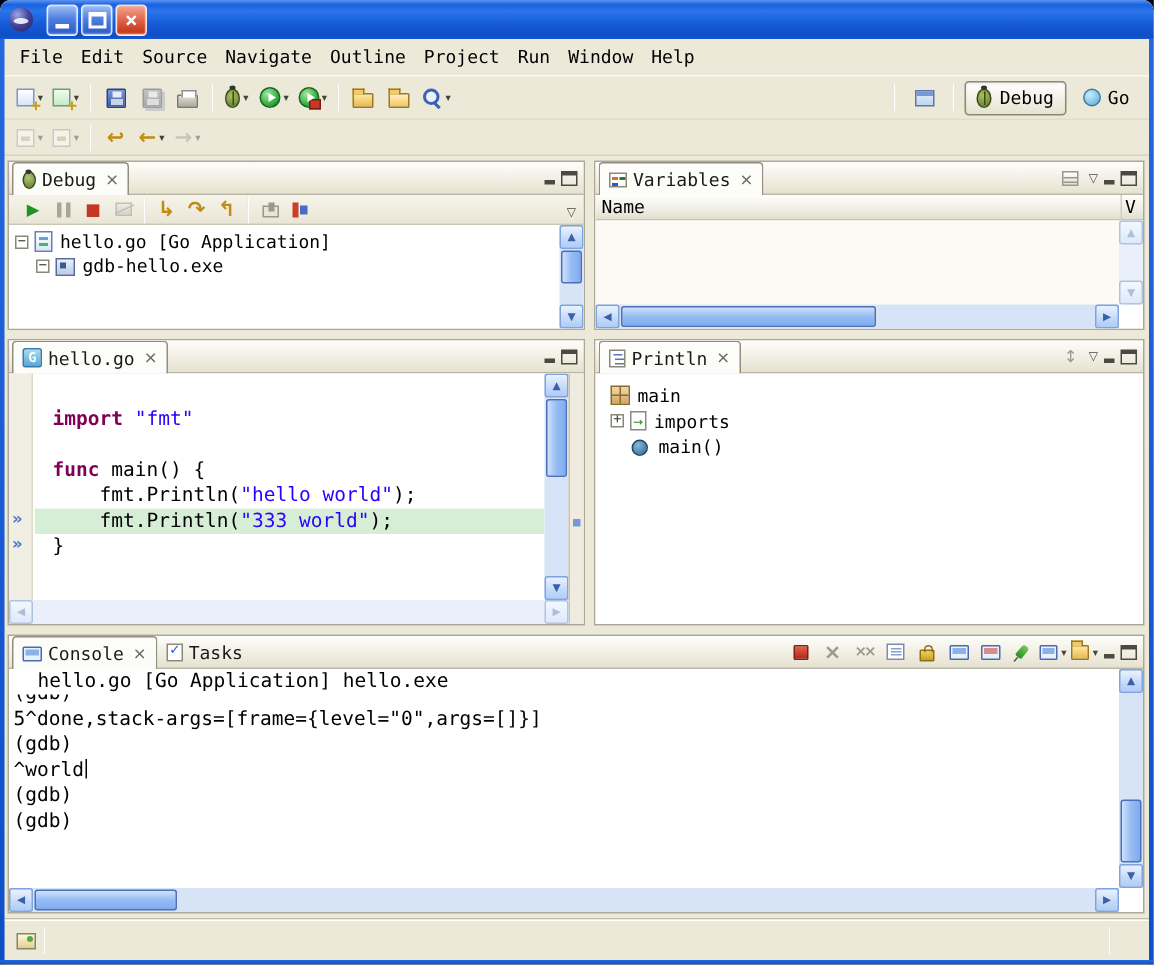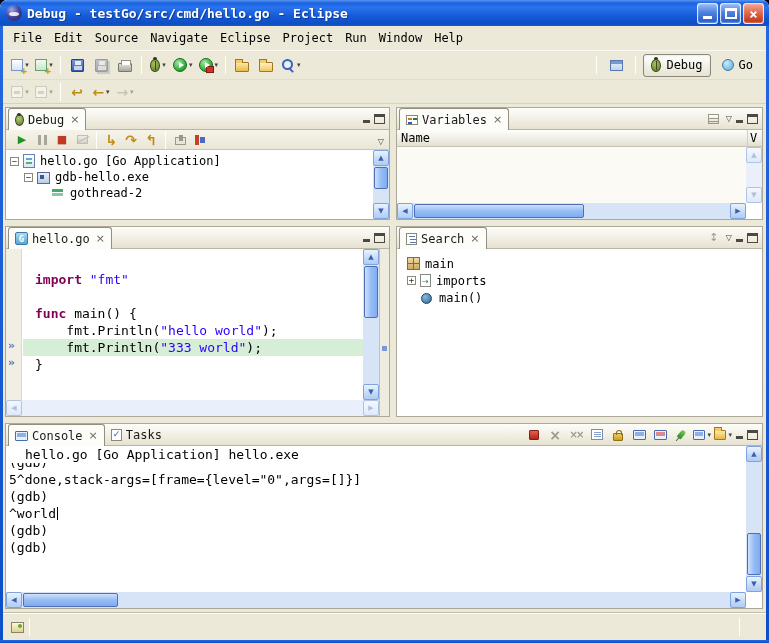--- a/index.html
+++ b/index.html
@@ -188,21 +188,20 @@
 .sb-endcell{width:26px;height:100%;flex:none}
 .xx{letter-spacing:-2px;font-size:10px;font-weight:bold}
 </style>
 </head>
 <body>
 
 <div class="win">
 
   <div class="titlebar">
     <span class="app-icon"></span>
-    <span class="title-text">Debug - testGo/src/cmd/hello.go - Eclipse</span>
     <span class="winbtns">
       <span class="wbtn">
           <i class="wmin"></i>
         </span>
       <span class="wbtn">
           <i class="wmax"></i>
         </span>
       <span class="wbtn wclose">
           <span class="wx">×</span>
         </span>
@@ -211,21 +210,21 @@
 
   <div class="frame l"></div>
   <div class="frame r"></div>
   <div class="frame b"></div>
 
   <div class="menubar">
       <span class="menu-item">File</span>
       <span class="menu-item">Edit</span>
       <span class="menu-item">Source</span>
       <span class="menu-item">Navigate</span>
-      <span class="menu-item">Eclipse</span>
+      <span class="menu-item">Outline</span>
       <span class="menu-item">Project</span>
       <span class="menu-item">Run</span>
       <span class="menu-item">Window</span>
       <span class="menu-item">Help</span>
     </div>
 
   <div class="toolbar t1">
     <span class="tbtn">
         <span class="ic-new"></span>
         <i class="chev">▾</i>
@@ -356,25 +355,20 @@
       <div class="tree">
           <div class="tree-row" style="padding-left: 4px;">
             <span class="expander">−</span>
             <span class="ti ti-go-app"></span>
             <span class="tree-label">hello.go [Go Application]</span>
           </div>
           <div class="tree-row" style="padding-left: 18px;">
             <span class="expander">−</span>
             <span class="ti ti-process"></span>
             <span class="tree-label">gdb-hello.exe</span>
-          </div>
-          <div class="tree-row" style="padding-left: 32px;">
-            <span class="expander-blank"></span>
-            <span class="ti ti-thread"></span>
-            <span class="tree-label">gothread-2</span>
           </div>
         </div>
       <div class="sbv" style="right:0;top:0;bottom:0">
         <span class="sb-btn">
             <i>▲</i>
           </span>
         <div class="sb-track">
             <div class="sb-thumb" style="top:1px;height:22px"></div>
           </div>
         <span class="sb-btn">
@@ -478,21 +472,21 @@
             <i>▶</i>
           </span>
       </div>
     </div>
   </div>
 
   <div class="view" id="outline-view">
     <div class="vhead">
       <span class="tab active">
         <span class="ic-outl"></span>
-        <span>Search</span>
+        <span>Println</span>
         <i class="tclose">×</i>
       </span>
       <span class="vhead-right">
         <span class="hbtn">
             <i class="glyph g-gray">↕</i>
           </span>
         <i class="vmenu">▽</i>
         <i class="vmin"></i>
         <i class="vmax"></i>
       </span>

